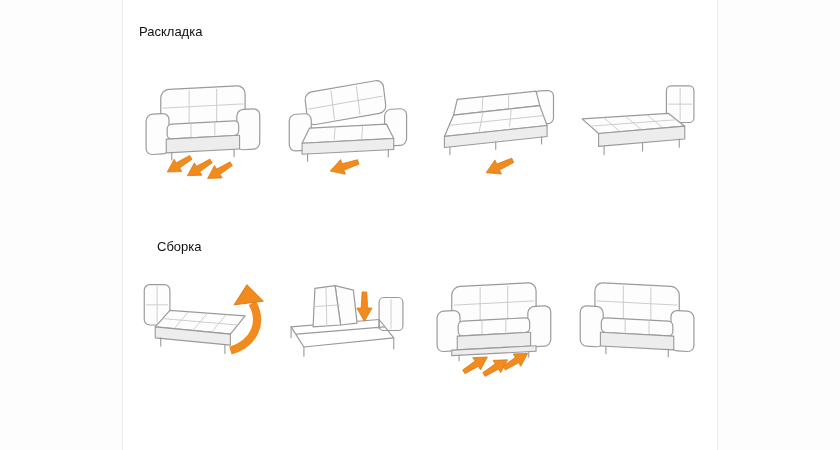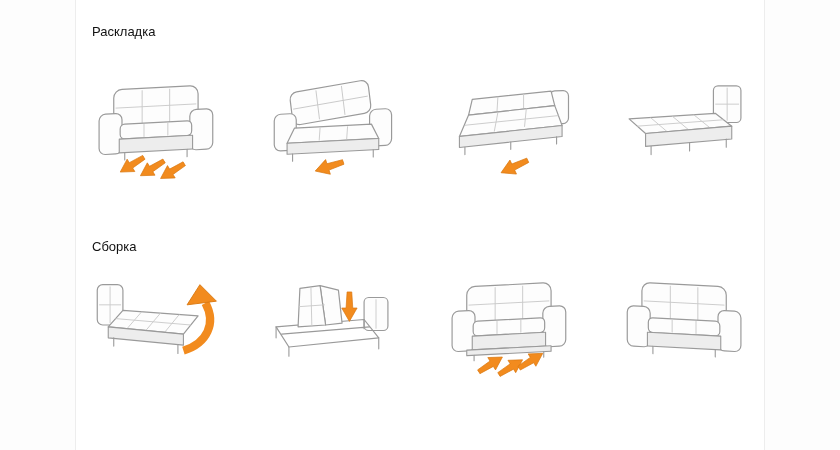--- a/index.html
+++ b/index.html
@@ -1,27 +1,27 @@
 <!DOCTYPE html>
 <html style="--arrow-fill: #F28B1E; --arrow-stroke: #D9770F; --line: #9A9A9A; --panel-fill: #FDFDFD; --shade: #EDEDED; --tuft: #C9C9C9; --title-text: #111111;"><head>
 <meta charset="utf-8">
 <style>
   html,body{margin:0;padding:0;background:#ffffff;}
   body{font-family:"Liberation Sans", sans-serif; -webkit-font-smoothing:antialiased;}
   .page{width:840px;height:450px;background:#fdfdfd;position:relative;overflow:hidden;}
   .sheet{
-    width:690px;height:450px;margin:0 auto;background:#ffffff;
+    width:596px;height:450px;margin:0 auto;background:#ffffff;
     border-left:1px solid #ededed;border-right:1px solid #ededed;
     box-sizing:border-box;padding:10px 8px 0 8px;
   }
   .section-title{
     font-size:13px;font-weight:400;color:#111;margin:0;padding:0;
   }
   .title-unfold{margin:14px 0 34px 8px;}
-  .title-fold{margin:56px 0 16px 8px;}
+  .title-fold{margin:56px 0 16px 26px;}
   .row{display:flex;justify-content:space-between;align-items:center;}
   .step{margin:0;width:142px;}
   .step svg{display:block;margin:0 auto;}
 
   
   .pnl{fill:var(--panel-fill,#fdfdfd);stroke:var(--line,#9a9a9a);stroke-width:1.3;stroke-linejoin:round;}
   .sh{fill:var(--shade,#ededed);stroke:var(--line,#9a9a9a);stroke-width:1.2;stroke-linejoin:round;}
   .tf{fill:none;stroke:var(--tuft,#c9c9c9);stroke-width:1;}
   .ln{fill:none;stroke:var(--line,#9a9a9a);stroke-width:1.2;stroke-linecap:round;}
   .frm{fill:none;stroke:var(--line,#9a9a9a);stroke-width:1.3;stroke-linejoin:round;}

